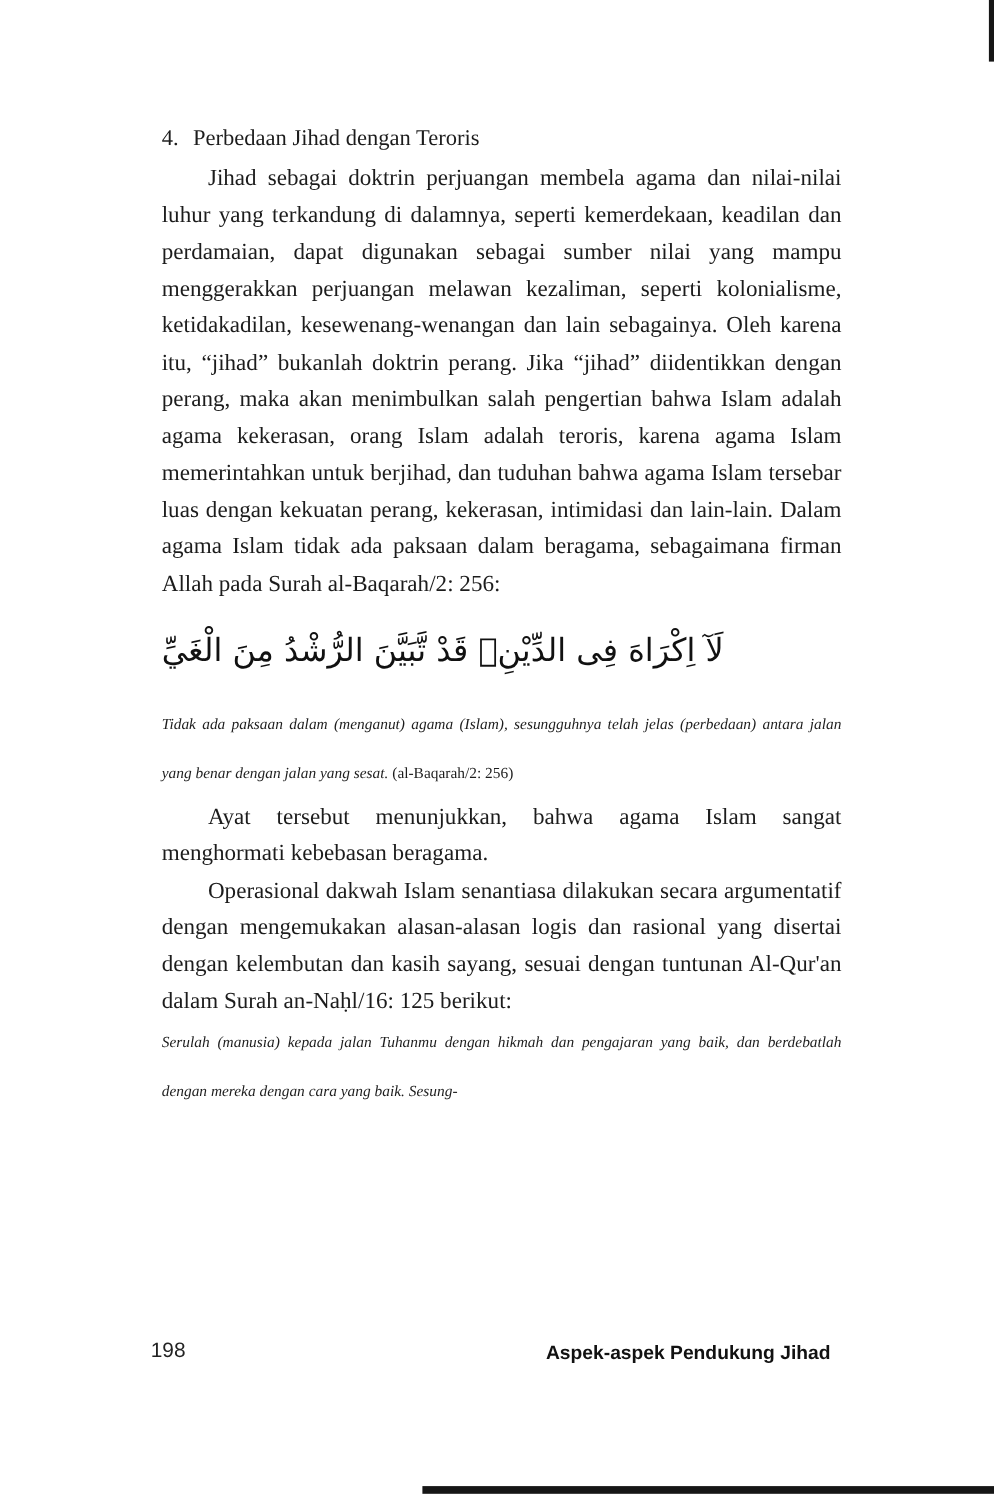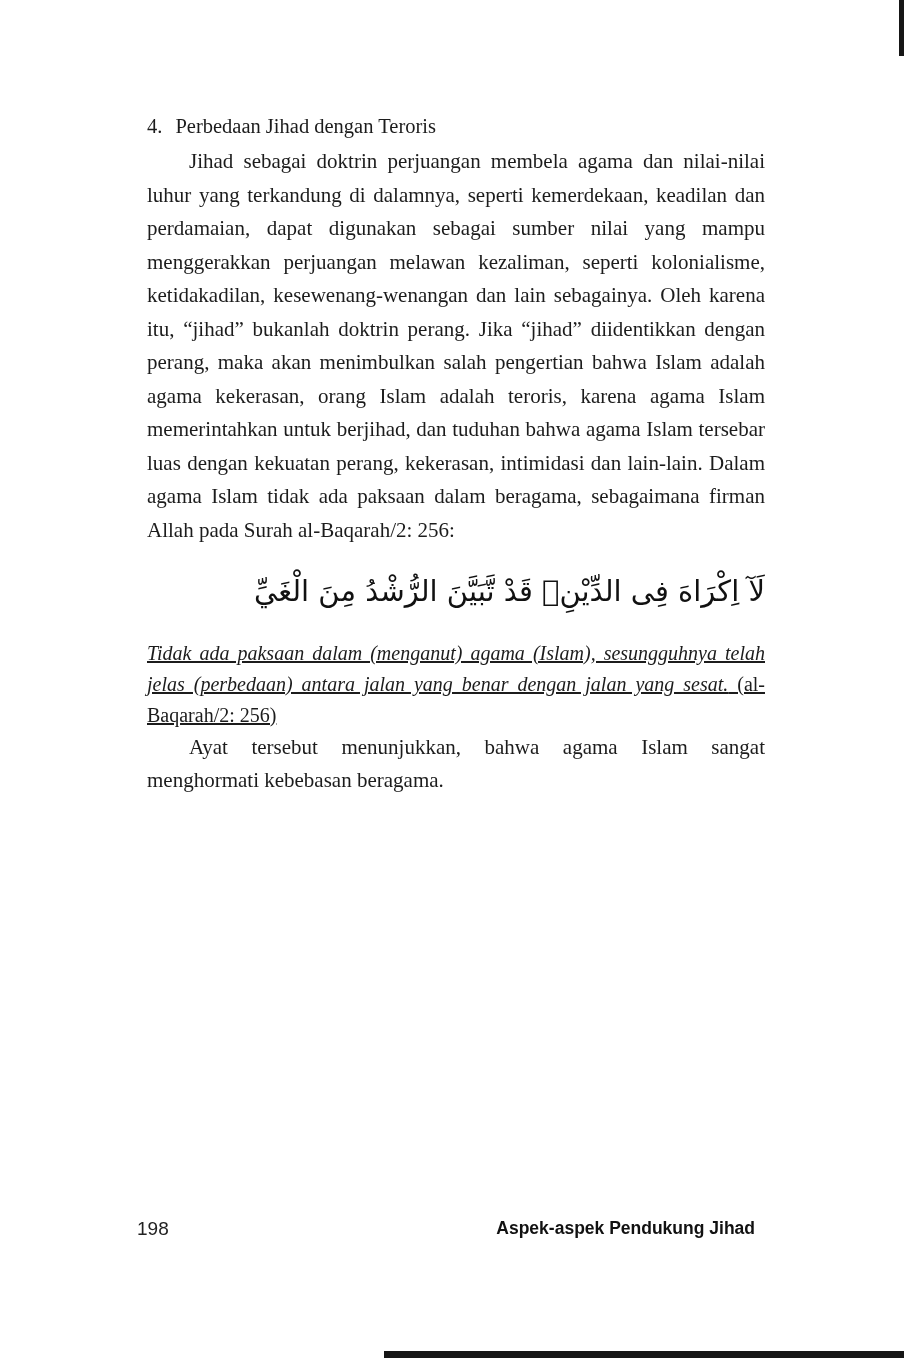--- a/index.html
+++ b/index.html
@@ -35,56 +35,55 @@
       font-size: 21px;
       line-height: 33.5px;
       text-align: justify;
       margin: 0;
       text-indent: 42px;
     }
     .arabic {
       font-family: "DejaVu Sans", sans-serif;
       direction: rtl;
       unicode-bidi: embed;
-      text-align: right;
+      text-align: left;
       color: #111;
     }
     .arabic-1 {
       font-size: 29px;
       line-height: 1.55;
       margin: 22px 0 24px 0;
     }
     .arabic-2 {
       font-size: 26px;
       line-height: 52px;
       margin: 16px 0 20px 0;
     }
     p.translation {
-      font-size: 20px;
+      font-size: 14px;
       font-style: italic;
-      line-height: 31px;
+      line-height: 44px;
       text-align: justify;
       margin: 0;
-      text-decoration: underline;
     }
     p.translation .ref {
       font-style: normal;
     }
     .gap-before {
       margin-top: 22px;
       font-family: Liberation Serif, serif;
     }
     .footer {
       position: absolute;
       left: 137px;
       top: 1218px;
       width: 618px;
       display: flex;
       justify-content: space-between;
-      align-items: flex-start;
+      align-items: center;
     }
     .page-number {
       font-family: "Liberation Sans", sans-serif;
       font-size: 19px;
       color: #222;
     }
     .running-title {
       font-family: "Liberation Sans", sans-serif;
       font-size: 17.5px;
       font-weight: bold;
@@ -118,22 +117,24 @@
   </div>
 
   <p class="body">Jihad sebagai doktrin perjuangan membela agama dan nilai-nilai luhur yang terkandung di dalamnya, seperti kemerdekaan, keadilan dan perdamaian, dapat digunakan sebagai sumber nilai yang mampu menggerakkan perjuangan melawan kezaliman, seperti kolonialisme, ketidakadilan, kesewenang-wenangan dan lain sebagainya. Oleh karena itu, “jihad” bukanlah doktrin perang. Jika “jihad” diidentikkan dengan perang, maka akan menimbulkan salah pengertian bahwa Islam adalah agama kekerasan, orang Islam adalah teroris, karena agama Islam memerintahkan untuk berjihad, dan tuduhan bahwa agama Islam tersebar luas dengan kekuatan perang, kekerasan, intimidasi dan lain-lain. Dalam agama Islam tidak ada paksaan dalam beragama, sebagaimana firman Allah pada Surah al-Baqarah/2: 256:</p>
 
   <div class="arabic arabic-1">لَآ اِكْرَاهَ فِى الدِّيْنِۗ قَدْ تَّبَيَّنَ الرُّشْدُ مِنَ الْغَيِّ</div>
 
   <p class="translation"><span>Tidak ada paksaan dalam (menganut) agama (Islam), sesungguhnya telah jelas (perbedaan) antara jalan yang benar dengan jalan yang sesat.</span><span class="ref"> (al-Baqarah/2: 256)</span></p>
 
   <p class="body gap-before">Ayat tersebut menunjukkan, bahwa agama Islam sangat menghormati kebebasan beragama.</p>
 
+  <p class="body">Operasional dakwah Islam senantiasa dilakukan secara argumentatif dengan mengemukakan alasan-alasan logis dan rasional yang disertai dengan kelembutan dan kasih sayang, sesuai dengan tuntunan Al-Qur'an dalam Surah an-Naḥl/16: 125 berikut:</p>
 
 
+  <p class="translation">Serulah (manusia) kepada jalan Tuhanmu dengan hikmah dan pengajaran yang baik, dan berdebatlah dengan mereka dengan cara yang baik. Sesung-</p>
 
 </div>
 
 <div class="footer">
   <span class="page-number">198</span>
   <span class="running-title">Aspek-aspek Pendukung Jihad</span>
 </div>
 
 <div class="artifact artifact-top-right"></div>
 <div class="artifact artifact-bottom"></div>

